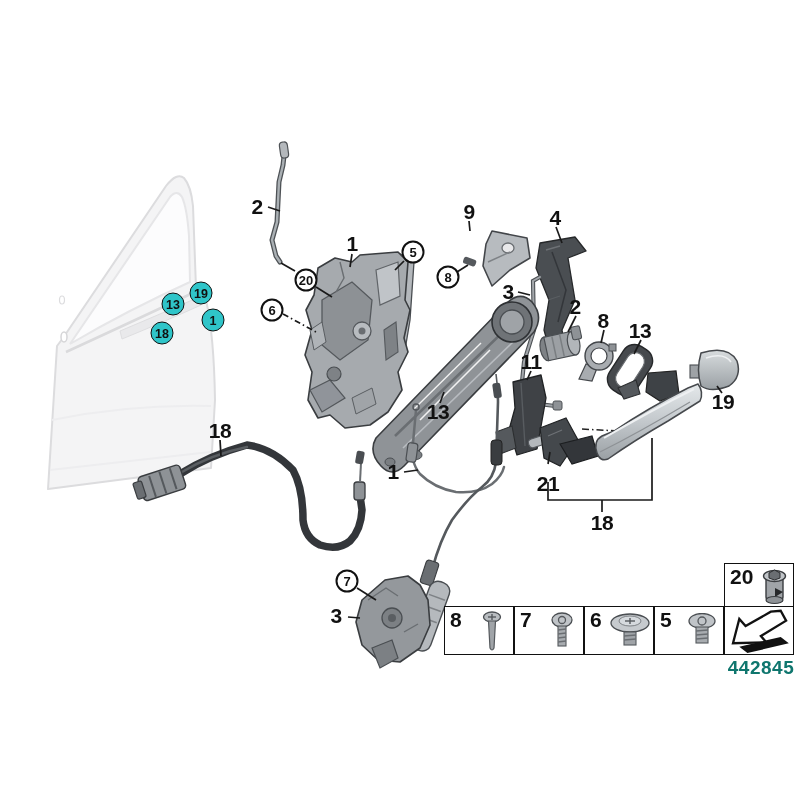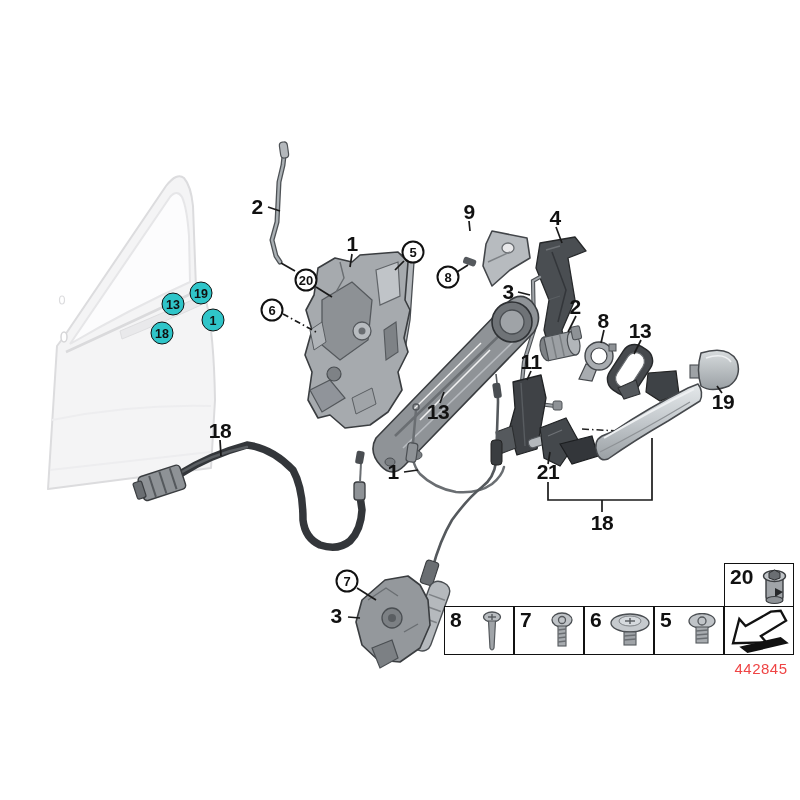--- a/index.html
+++ b/index.html
@@ -26,21 +26,21 @@
   }
   .ftable-cell{
     position:absolute;box-sizing:border-box;border:1.6px solid #111;background:#fff;
   }
   .ftable-cell .num{
     position:absolute;left:5px;top:1px;font-weight:bold;font-size:21px;color:#111;
   }
   .ftable-cell svg{position:absolute;}
   .drawing-number{
     position:absolute;transform:translate(-50%,-50%);
-    font-size:15px;color:#ef4444;letter-spacing:0.5px;
+    font-size:19px;color:#0f766e;letter-spacing:0.5px;font-weight:bold;
   }
 </style>
 </head>
 <body>
 
 <div class="stage">
 
   <svg class="art" viewBox="0 0 800 800">
     <defs>
       <linearGradient id="hgrad" x1="0" y1="0" x2="0" y2="1">
@@ -251,21 +251,21 @@
   <div class="plain-label" style="left:469px;top:212px">9</div>
   <div class="plain-label" style="left:555px;top:218px">4</div>
   <div class="plain-label" style="left:508px;top:292px">3</div>
   <div class="plain-label" style="left:575px;top:307px">2</div>
   <div class="plain-label" style="left:603px;top:321px">8</div>
   <div class="plain-label" style="left:640px;top:331px">13</div>
   <div class="plain-label" style="left:531px;top:362px">11</div>
   <div class="plain-label" style="left:438px;top:412px">13</div>
   <div class="plain-label" style="left:220px;top:431px">18</div>
   <div class="plain-label" style="left:393px;top:472px">1</div>
-  <div class="plain-label" style="left:548px;top:472px">21</div>
+  <div class="plain-label" style="left:548px;top:484px">21</div>
   <div class="plain-label" style="left:723px;top:402px">19</div>
   <div class="plain-label" style="left:602px;top:523px">18</div>
   <div class="plain-label" style="left:336px;top:616px">3</div>
 
   <div class="circle-label" style="left:306px;top:280px">20</div>
   <div class="circle-label" style="left:272px;top:310px">6</div>
   <div class="circle-label" style="left:413px;top:252px">5</div>
   <div class="circle-label" style="left:448px;top:277px">8</div>
   <div class="circle-label" style="left:347px;top:581px">7</div>
 

